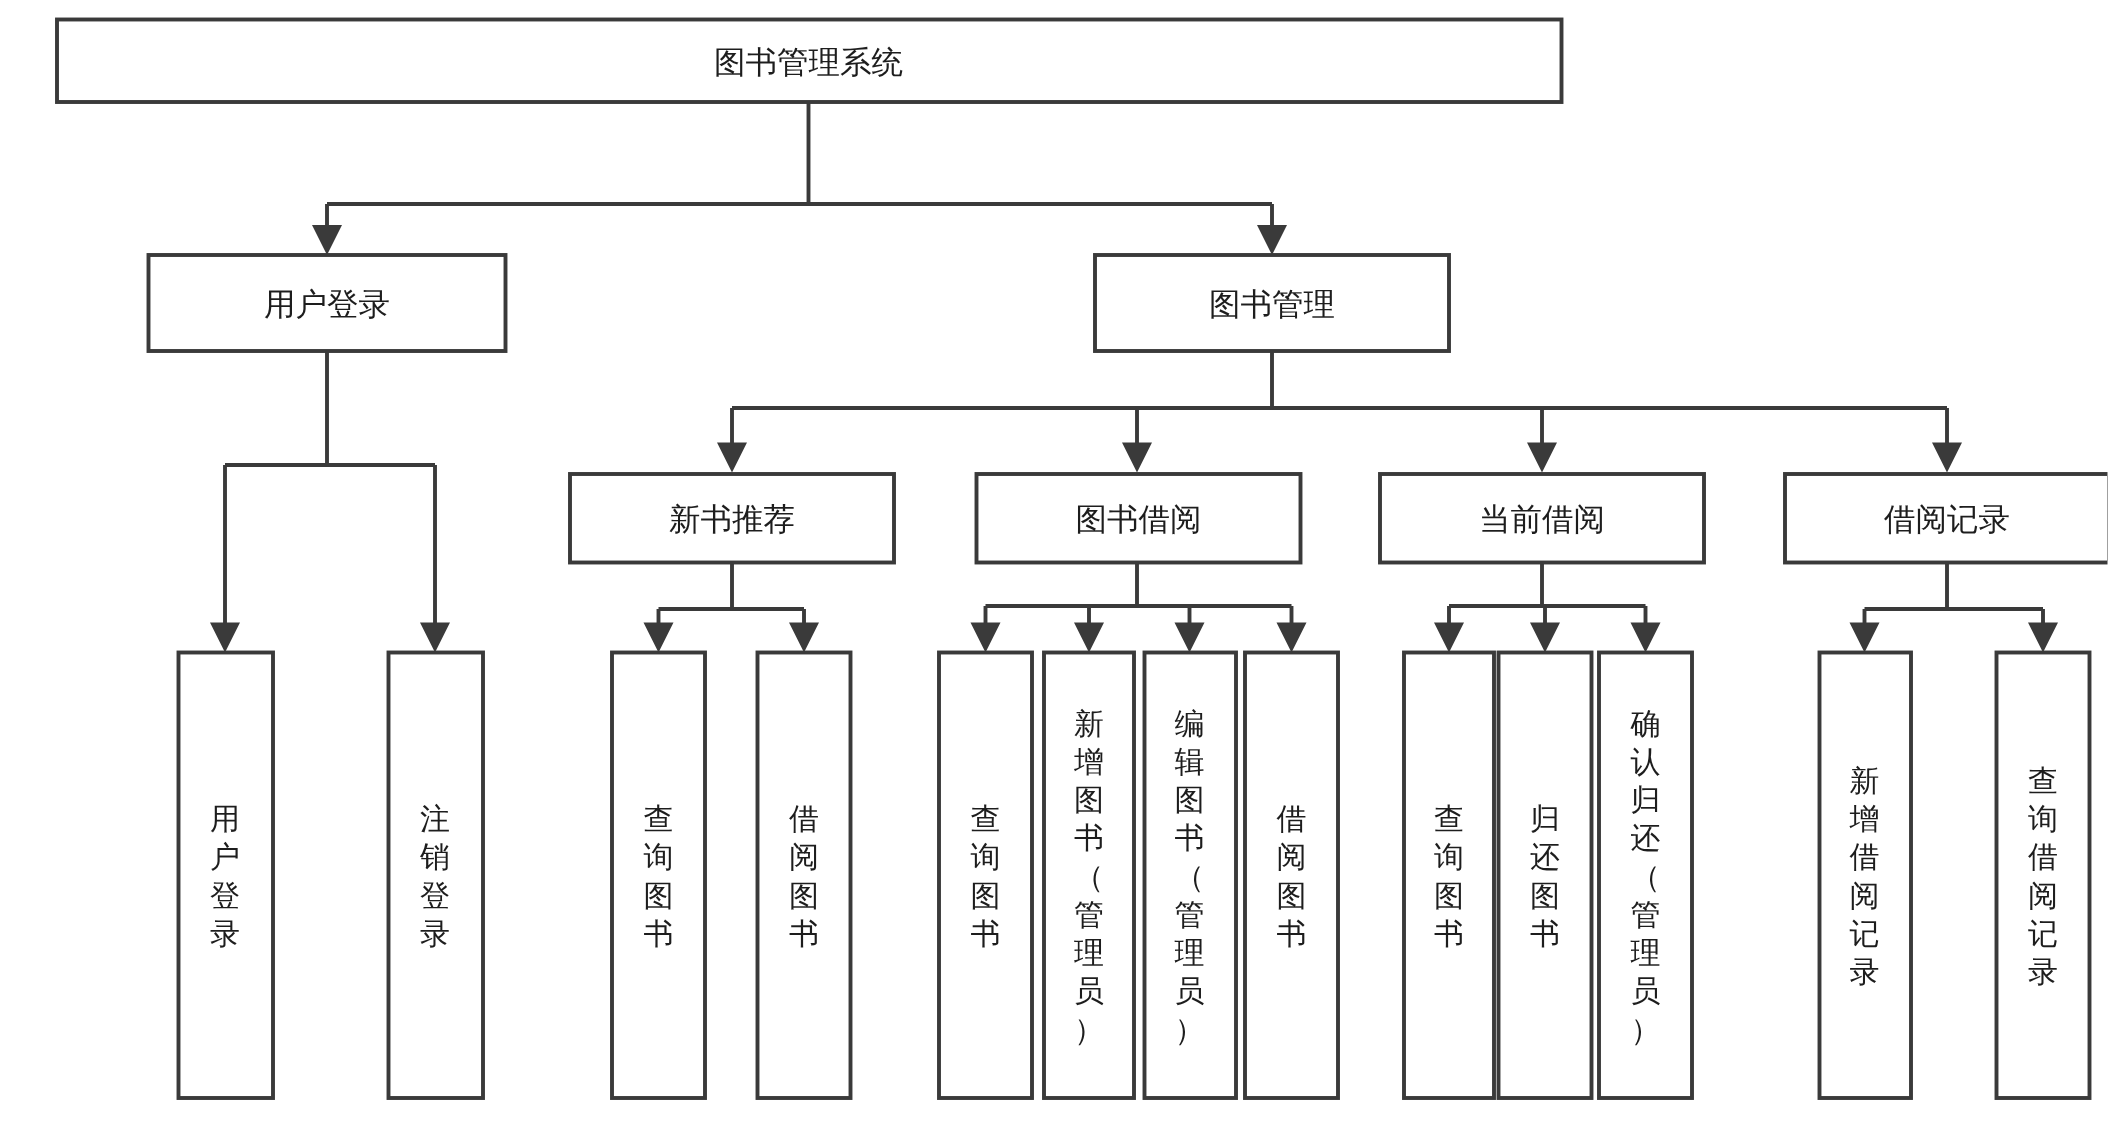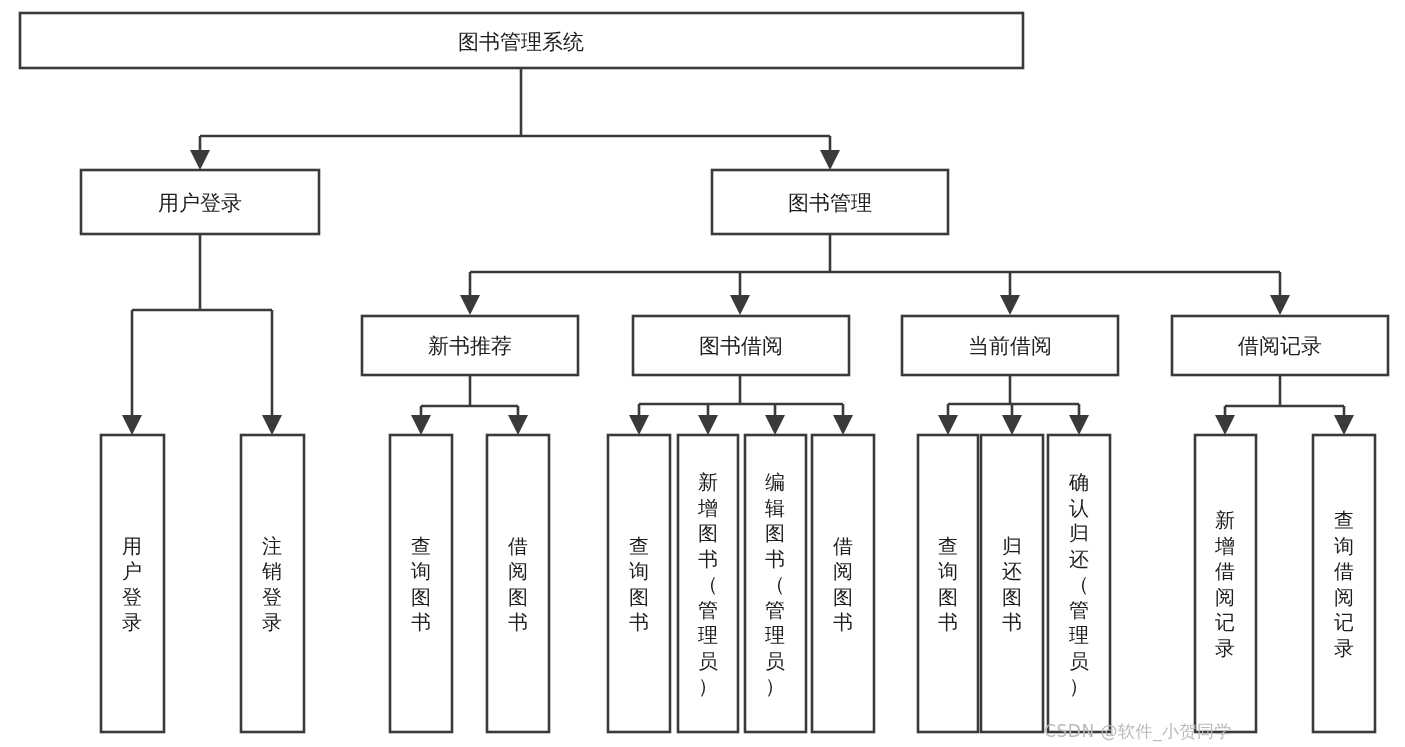--- a/index.html
+++ b/index.html
@@ -11,20 +11,21 @@
     width: 1405px;
     height: 747px;
     font-family: "DejaVu Sans", "Liberation Sans", sans-serif;
     overflow: hidden;
   }
   #diagram-root {
     position: relative;
     width: 1241px;
     height: 747px;
     background: #ffffff;
+    margin-left: 18px;
   }
   svg#flow-svg {
     position: absolute;
     top: 0;
     left: 0;
     width: 1405px;
     height: 747px;
     display: block;
   }
   .node-box {
@@ -215,15 +216,14 @@
       <rect class="node-box" x="1195" y="435" width="61" height="297"></rect>
       <text class="node-label-v" x="1225" y="0"><tspan x="1225" y="520.25" text-anchor="middle" dominant-baseline="central">新</tspan><tspan x="1225" y="545.75" text-anchor="middle" dominant-baseline="central">增</tspan><tspan x="1225" y="571.25" text-anchor="middle" dominant-baseline="central">借</tspan><tspan x="1225" y="596.75" text-anchor="middle" dominant-baseline="central">阅</tspan><tspan x="1225" y="622.25" text-anchor="middle" dominant-baseline="central">记</tspan><tspan x="1225" y="647.75" text-anchor="middle" dominant-baseline="central">录</tspan></text>
     </g>
     <g>
       <rect class="node-box" x="1313" y="435" width="62" height="297"></rect>
       <text class="node-label-v" x="1344" y="0"><tspan x="1344" y="520.25" text-anchor="middle" dominant-baseline="central">查</tspan><tspan x="1344" y="545.75" text-anchor="middle" dominant-baseline="central">询</tspan><tspan x="1344" y="571.25" text-anchor="middle" dominant-baseline="central">借</tspan><tspan x="1344" y="596.75" text-anchor="middle" dominant-baseline="central">阅</tspan><tspan x="1344" y="622.25" text-anchor="middle" dominant-baseline="central">记</tspan><tspan x="1344" y="647.75" text-anchor="middle" dominant-baseline="central">录</tspan></text>
     </g>
 
   </svg>
 
-  <div class="watermark">CSDN @软件_小贺同学</div>
 
 </div>
 
 </body></html>

